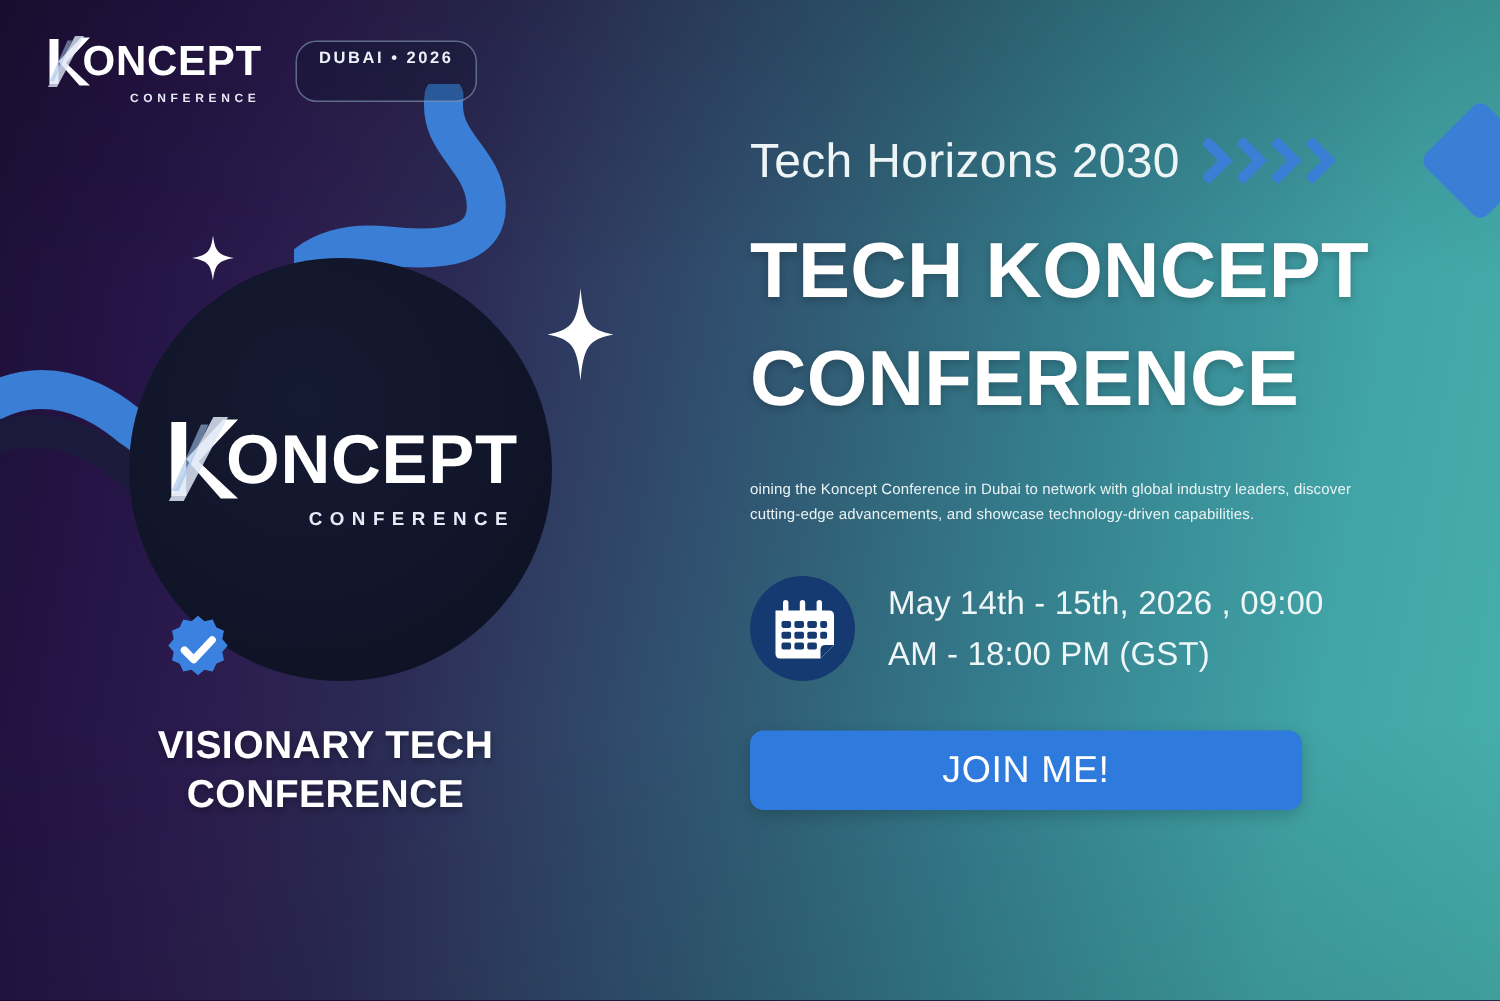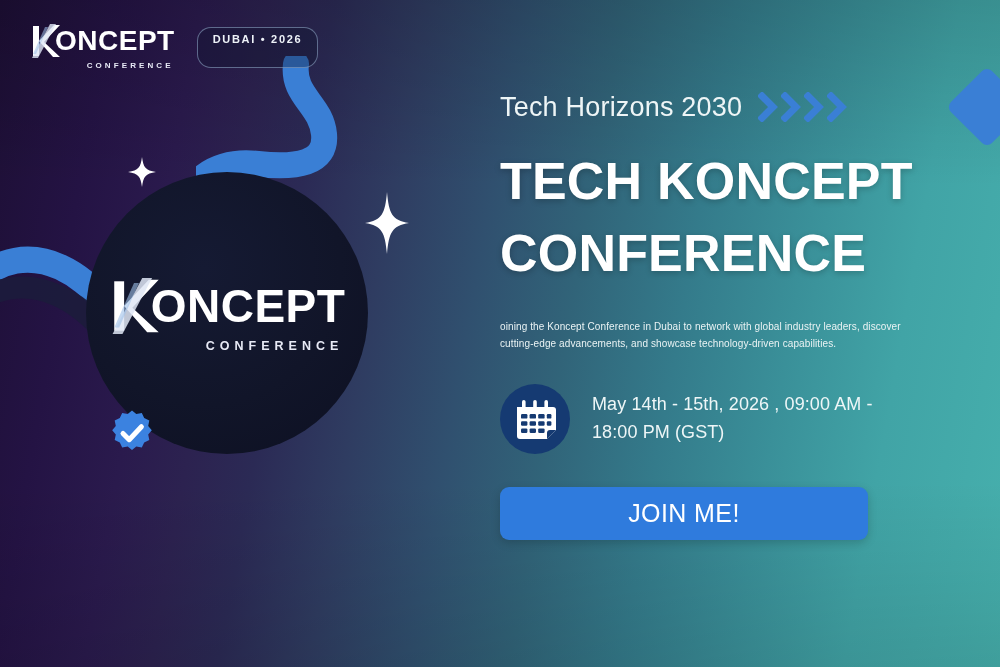--- a/index.html
+++ b/index.html
@@ -143,21 +143,21 @@
     width:420px;
   }
   .eyebrow-row {
     display:flex;
     align-items:center;
     gap:16px;
     height:42px;
   }
   .eyebrow {
     color:#eef5f6;
-    font-size:27px;
+    font-size:32px;
     font-weight:normal;
     letter-spacing:0.2px;
     white-space:nowrap;
   }
   .chevrons { display:flex; align-items:center; gap:1px; }
 
   .title {
     margin-top:18px;
     color:#ffffff;
     font-size:52px;
@@ -186,21 +186,21 @@
     width:70px; height:70px;
     border-radius:50%;
     background:#153a72;
     display:flex;
     align-items:center;
     justify-content:center;
     flex:0 0 auto;
   }
   .date-text {
     color:#eef6f7;
-    font-size:18px;
+    font-size:22px;
     line-height:1.55;
     width:300px;
     letter-spacing:0.1px;
   }
 
   .cta {
     display:block;
     margin-top:33px;
     width:368px;
     height:53px;
@@ -269,20 +269,21 @@
       </div>
       <span class="logo-sub">CONFERENCE</span>
     </div>
   </div>
 
   <svg class="verified" viewBox="0 0 48 48">
     <path d="M24 1.5 l4.3 3.6 5.5 -1.1 2.4 5.1 5.1 2.4 -1.1 5.5 3.6 4.3 -3.6 4.3 1.1 5.5 -5.1 2.4 -2.4 5.1 -5.5 -1.1 -4.3 3.6 -4.3 -3.6 -5.5 1.1 -2.4 -5.1 -5.1 -2.4 1.1 -5.5 -3.6 -4.3 3.6 -4.3 -1.1 -5.5 5.1 -2.4 2.4 -5.1 5.5 1.1 Z" fill="#3b82e0"></path>
     <path d="M15 24.5 l6.2 6.2 12.2 -13" fill="none" stroke="#ffffff" stroke-width="5" stroke-linecap="round" stroke-linejoin="round"></path>
   </svg>
 
+  <div class="left-caption">VISIONARY TECH CONFERENCE</div>
 
   <div class="right">
 
     <div class="eyebrow-row">
       <span class="eyebrow">Tech Horizons 2030</span>
       <span class="chevrons">
         <svg width="22" height="30" viewBox="0 0 22 30">
           <path d="M4 4 L15 15 L4 26" fill="none" stroke="#3a7fd5" stroke-width="7" stroke-linecap="square"></path>
         </svg>
         <svg width="22" height="30" viewBox="0 0 22 30">

